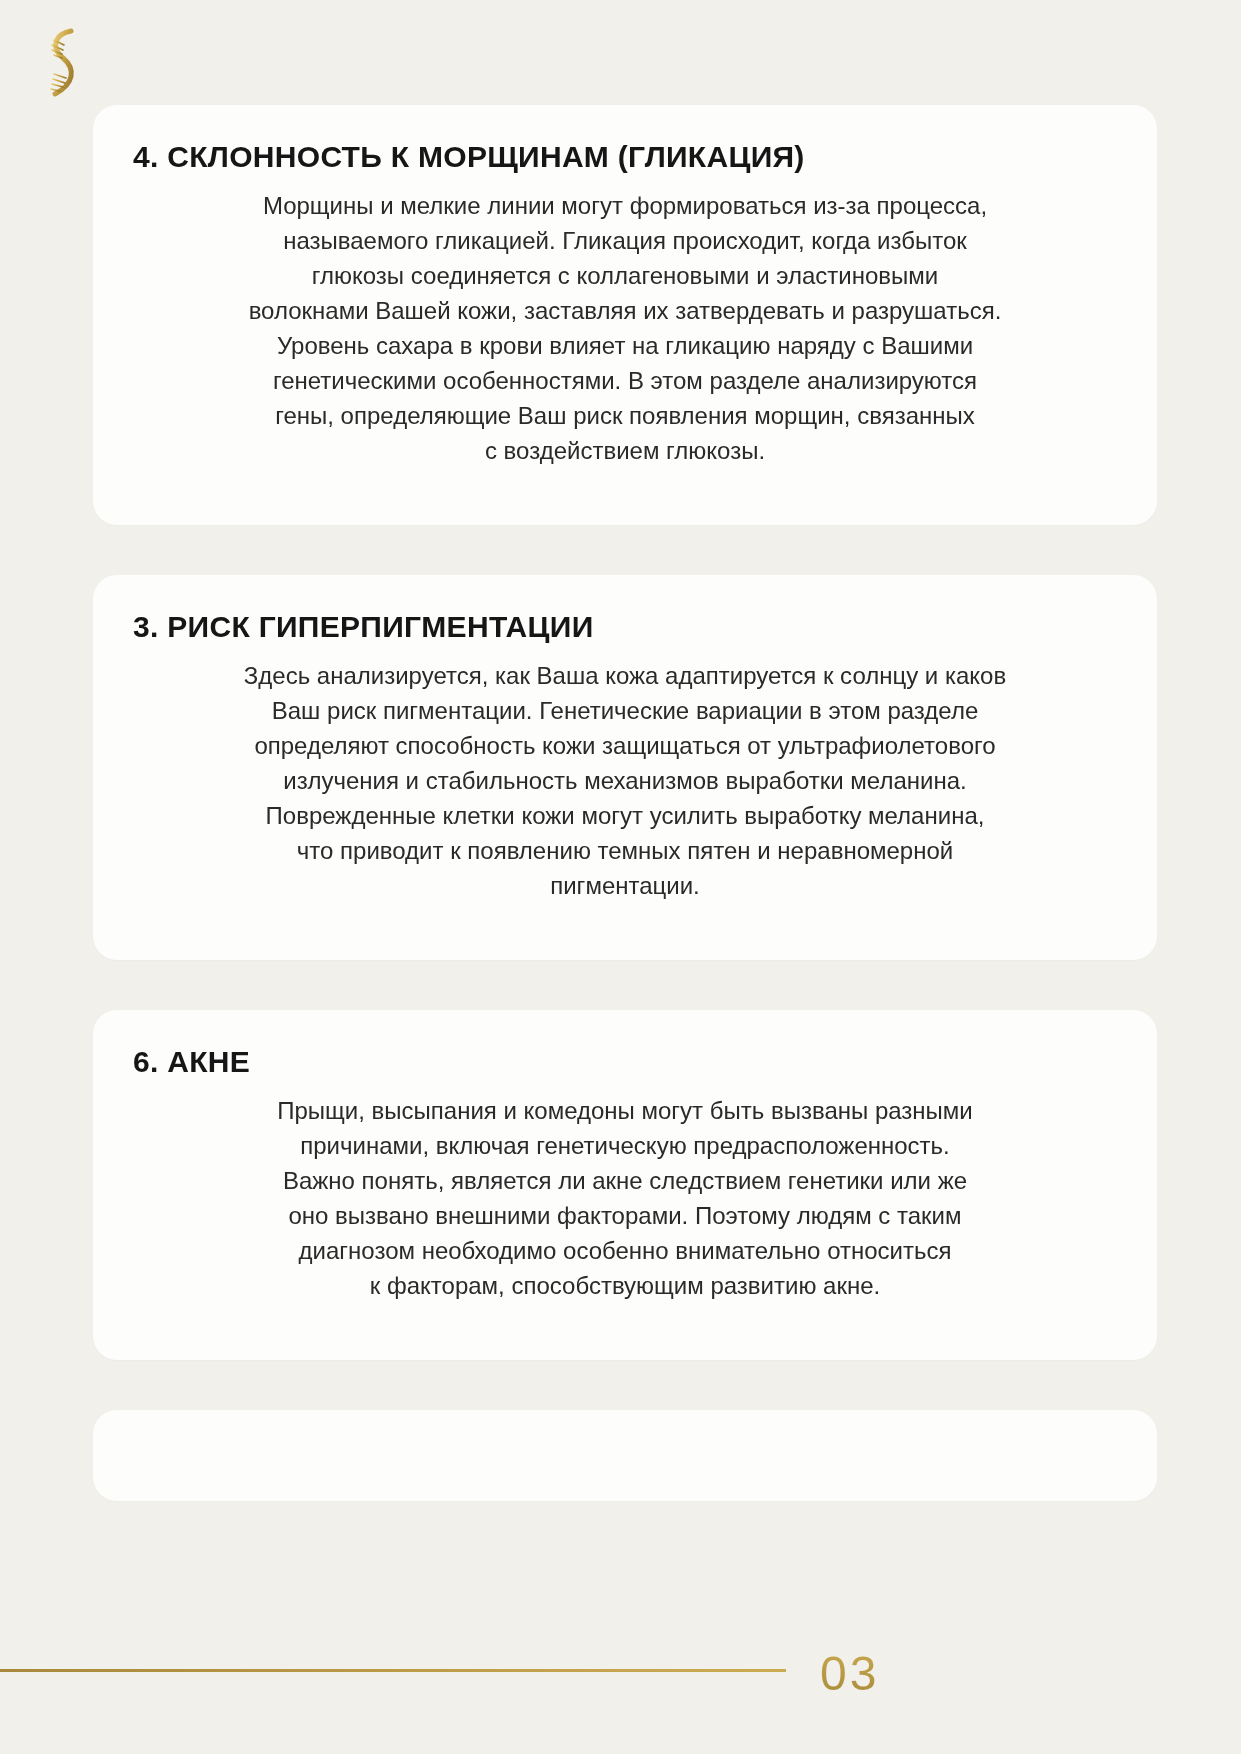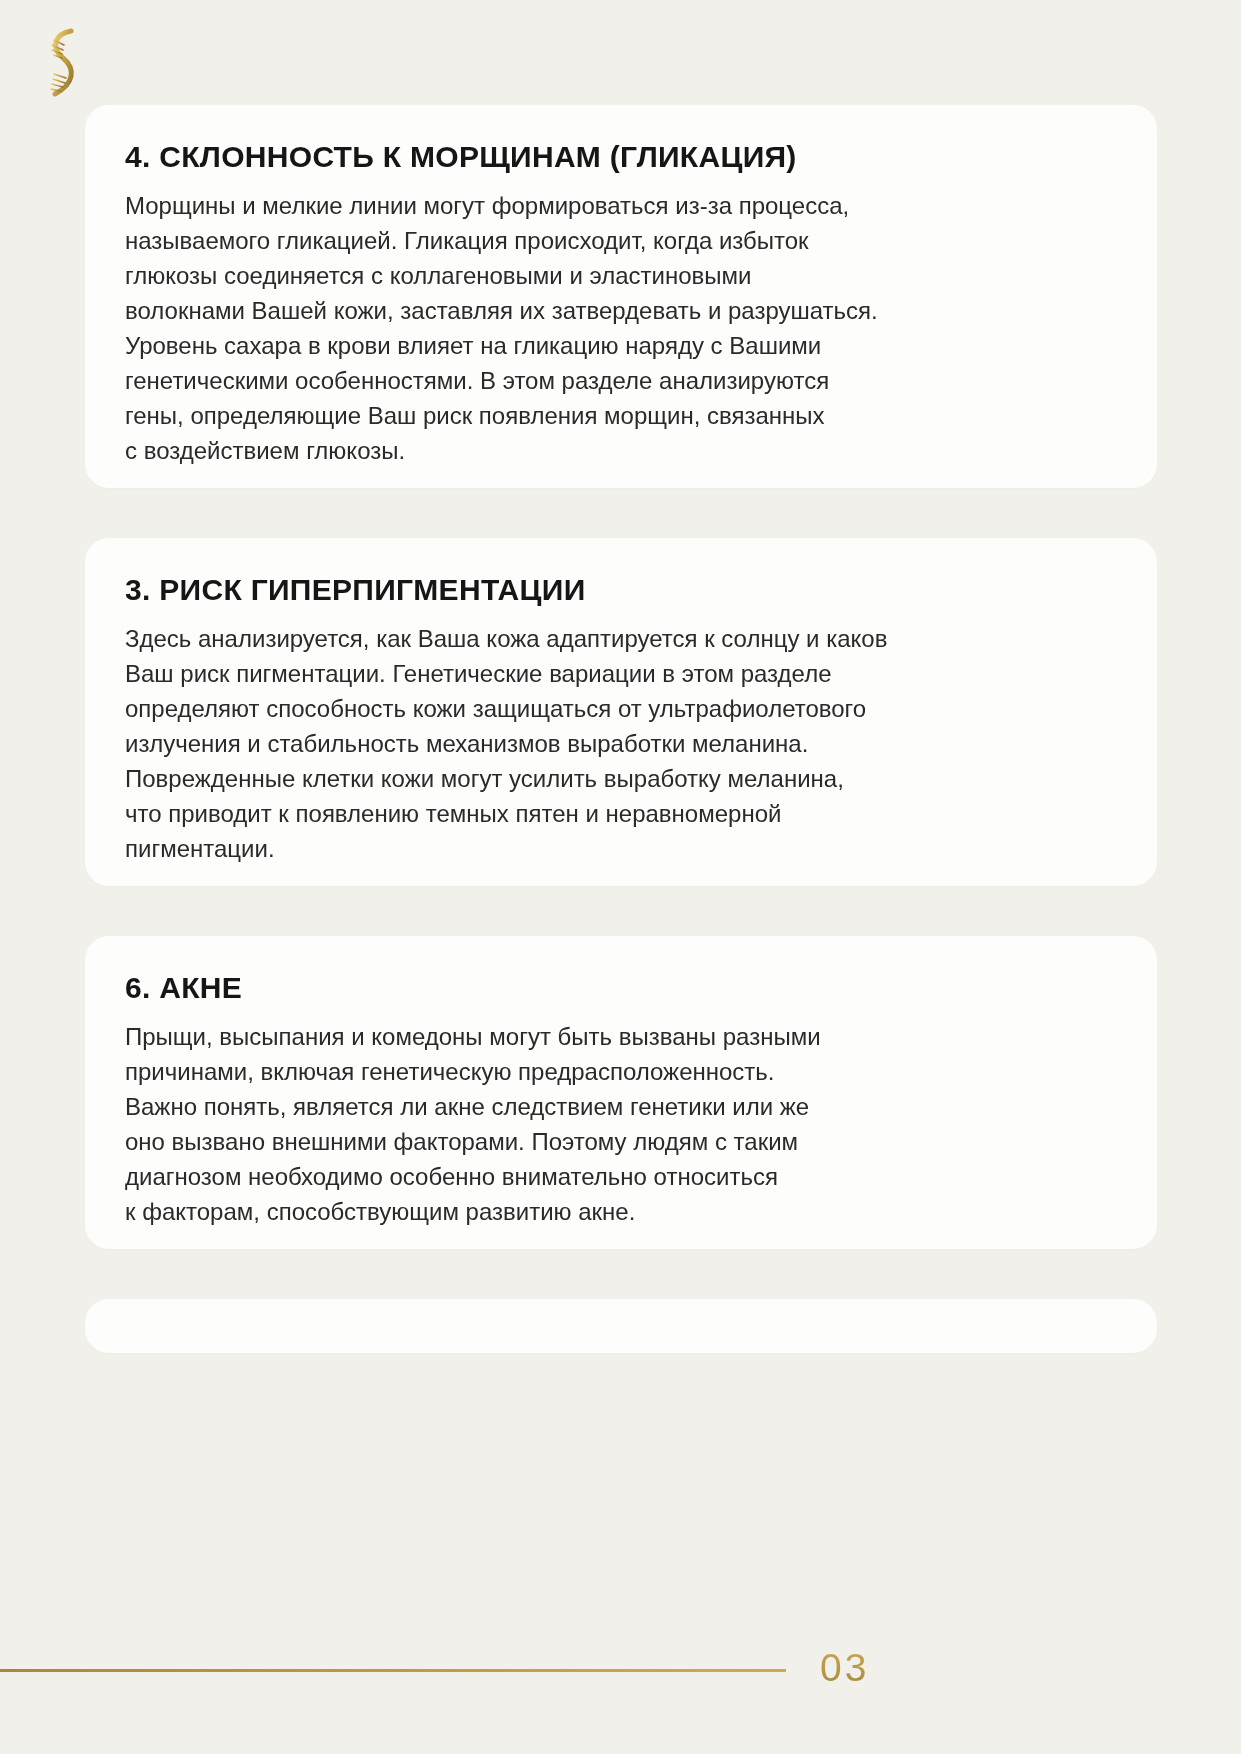--- a/index.html
+++ b/index.html
@@ -25,50 +25,52 @@
     left: 85px;
     top: 105px;
     width: 1072px;
     display: flex;
     flex-direction: column;
     gap: 50px;
   }
   .card {
     background: #FDFDFC;
     border-radius: 24px;
-    padding: 34px 40px 20px 40px;
+    padding: 34px 40px 57px 40px;
     box-shadow: 0 1px 2px rgba(0,0,0,0.02);
+    margin-left: 8px;
   }
   .card h2 {
     font-size: 30px;
     line-height: 35px;
     font-weight: 700;
     color: #161616;
     letter-spacing: 0.3px;
     margin-bottom: 14px;
   }
   .card p {
     font-size: 24px;
     line-height: 35px;
     color: #2A2A2A;
     white-space: pre-line;
+    text-align: center;
   }
   .footer-line {
     position: absolute;
     left: 0;
     top: 1669px;
     width: 786px;
     height: 3px;
     background: linear-gradient(90deg, #A8893B 0%, #C3A24B 70%, #CBAB52 100%);
   }
   .page-number {
     position: absolute;
     left: 820px;
     top: 1646px;
-    font-size: 39px;
+    font-size: 48px;
     font-weight: 300;
     letter-spacing: 3px;
     color: #B9983F;
     background: linear-gradient(180deg, #C9A94F 0%, #A8893B 100%);
     -webkit-background-clip: text;
     background-clip: text;
     -webkit-text-fill-color: transparent;
   }
 </style>
 </head>

